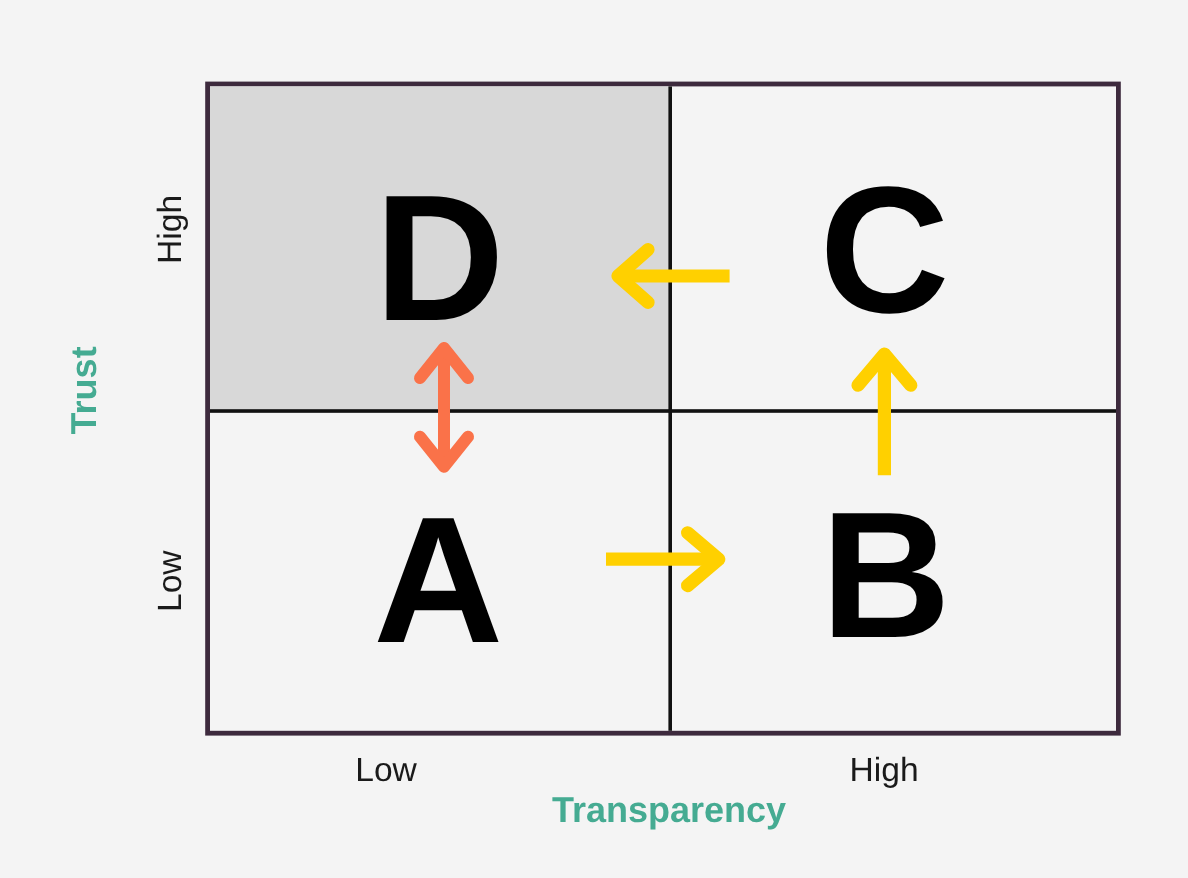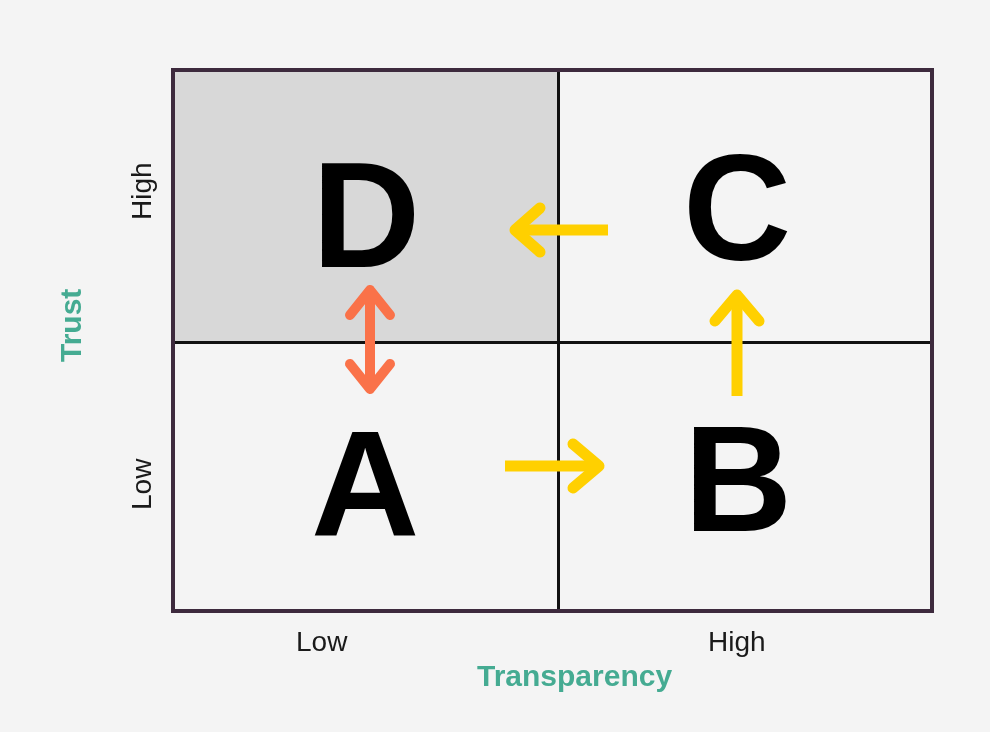--- a/index.html
+++ b/index.html
@@ -100,21 +100,21 @@
 
   
   .axis-title {
     position: absolute;
     font-family: "Liberation Sans", sans-serif;
     font-weight: bold;
     font-size: 30px;
     color: #45ab92;
     white-space: nowrap;
   }
-  .axis-title-x { left: 477px; top: 659px; }
+  .axis-title-x { left: 460px; top: 659px; }
   .axis-title-y {
     left: 54px;
     top: 362px;
     transform-origin: left top;
     transform: rotate(-90deg);
   }
 
   
   .arrow {
     position: absolute;

